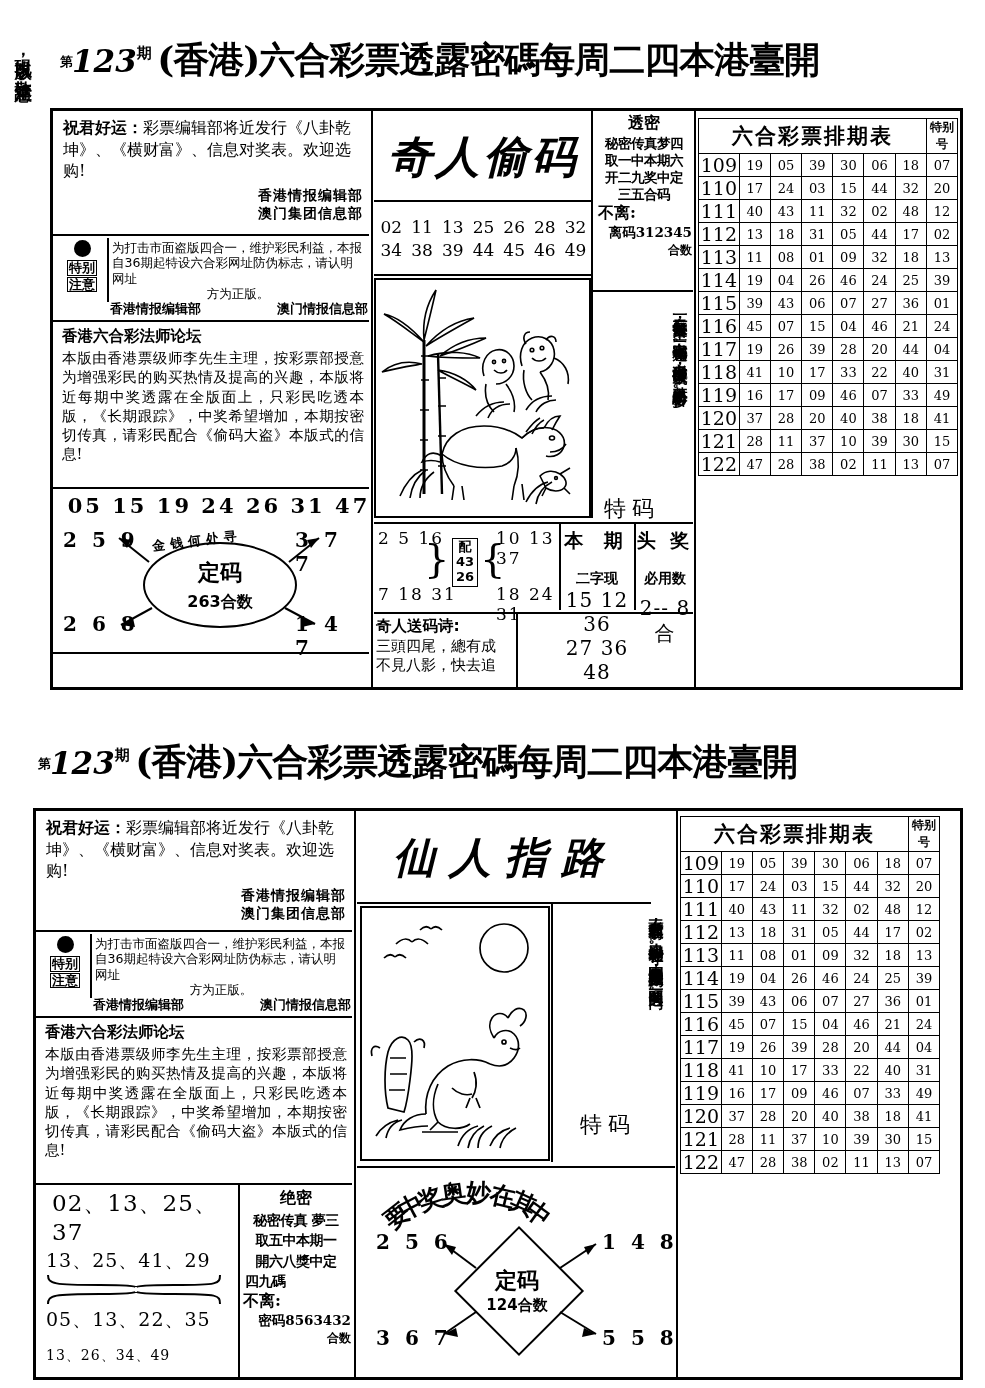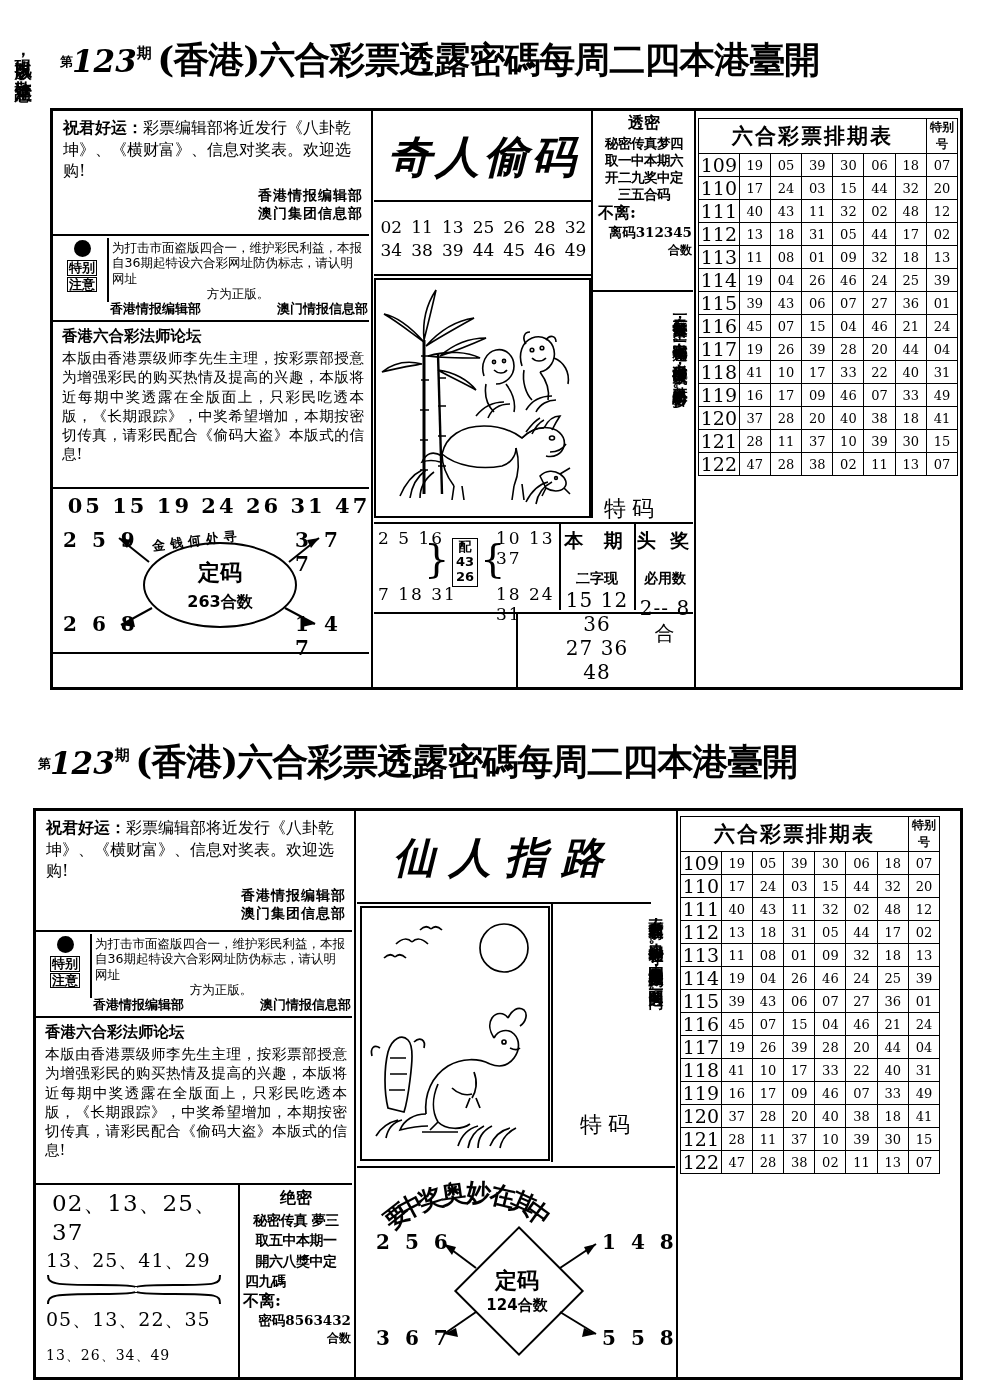--- a/index.html
+++ b/index.html
@@ -395,20 +395,25 @@
     <div class="n">27 36 48</div>
   </div>
   <div class="vline" style="left:634px; top:524px; height:86px; width:1.6px;"></div>
   <div class="period-cell" style="left:636px; top:528px; width:58px;">
     <div class="h" style="letter-spacing:4px;">头 奖</div>
     <div class="s">必用数</div>
     <div class="n" style="margin-top:8px;">2-- 8合</div>
   </div>
   <div class="hline" style="left:374px; top:612px; width:319px;"></div>
 
+  <div class="poemfoot" style="left:376px; top:616px; width:140px;">
+    <div class="h">奇人送码诗:</div>
+    <div class="l">三頭四尾，總有成</div>
+    <div class="l">不見八影，快去追</div>
+  </div>
   <div class="vline" style="left:516px; top:614px; height:74px; width:1.6px;"></div>
 
   <div class="vline" style="left:694px; top:110px; height:578px;"></div>
 
   <table class="sched" style="left:698px; top:118px; width:260px;">
     <tbody>
         <tr>
       <th class="thdr" colspan="7">六合彩票排期表</th>
       <th class="thdr2">特别号</th>
     </tr>

